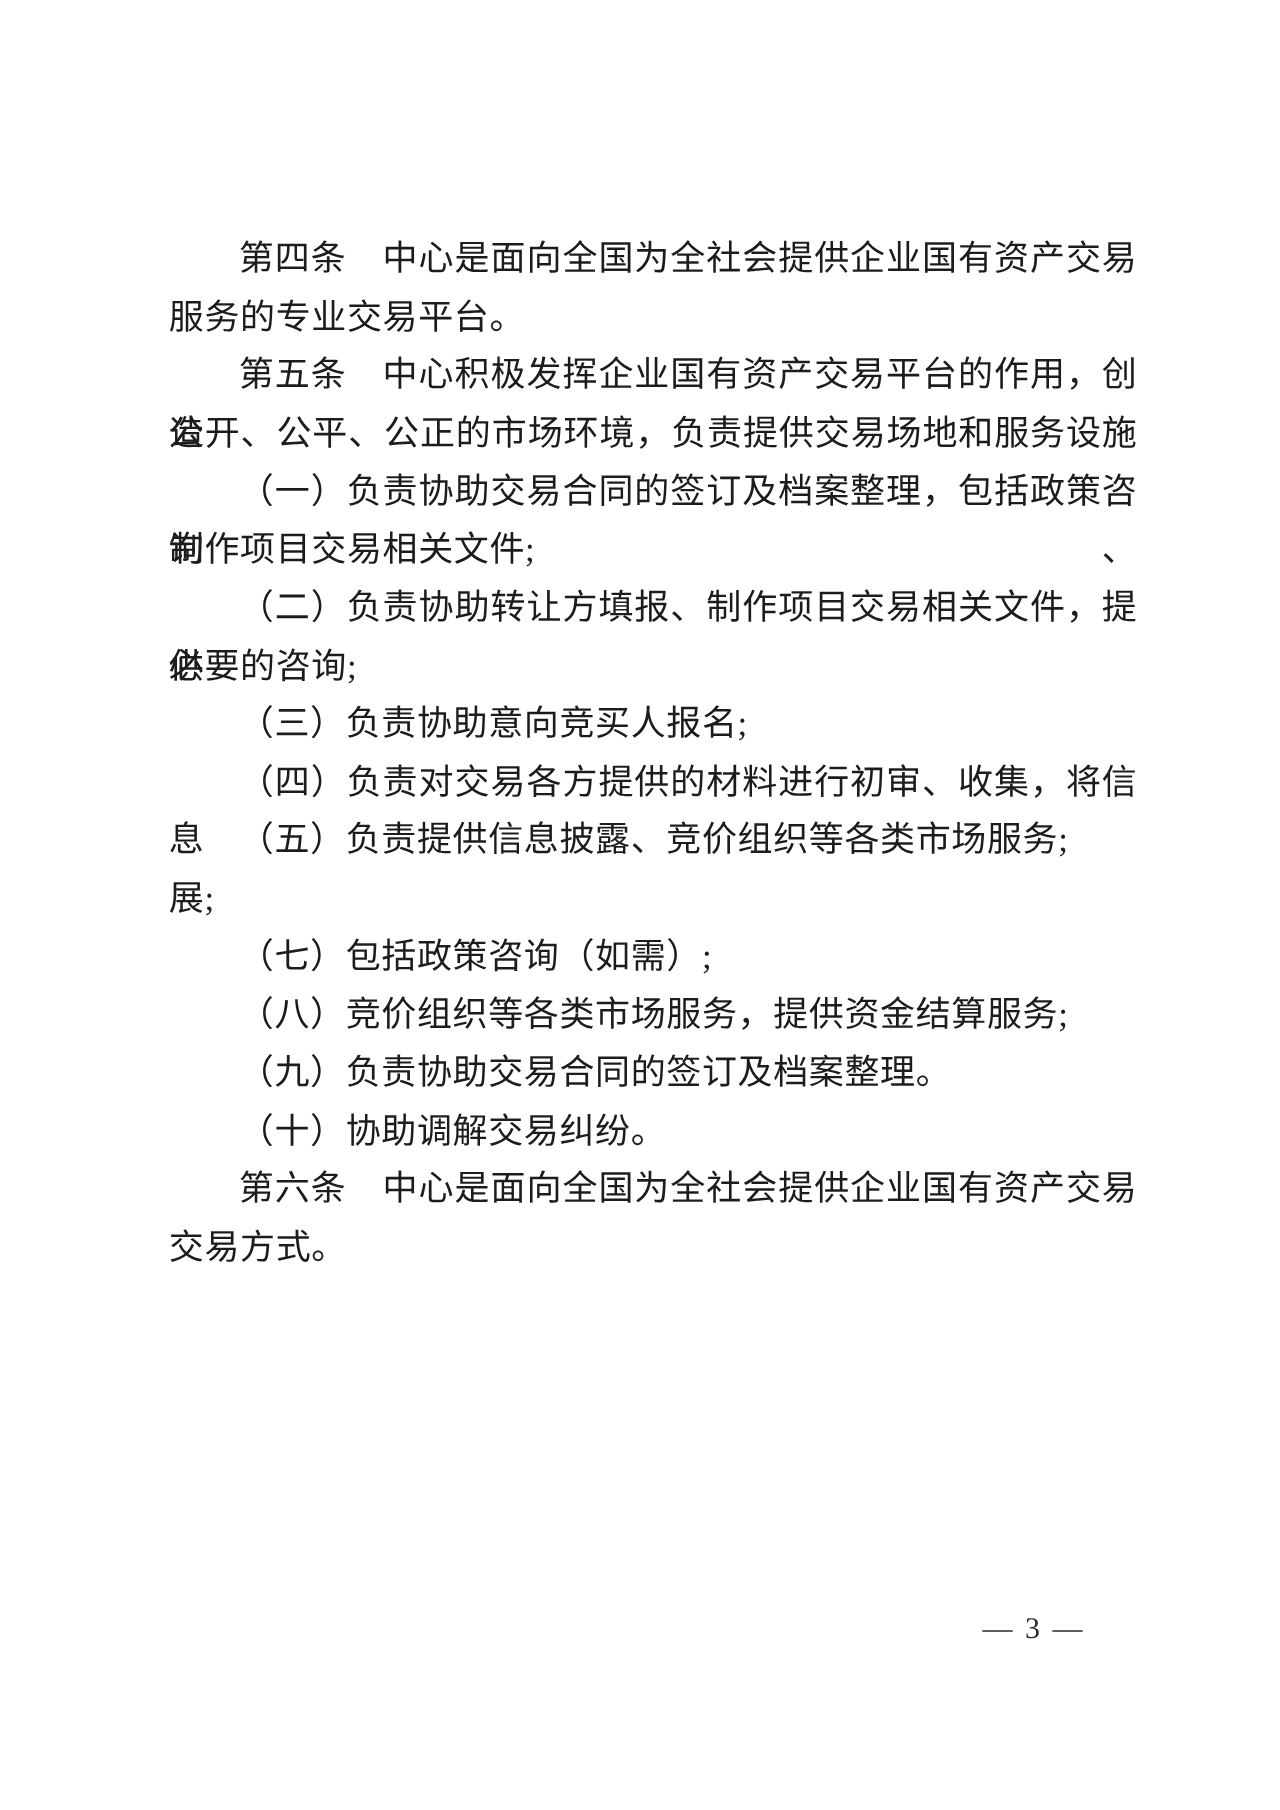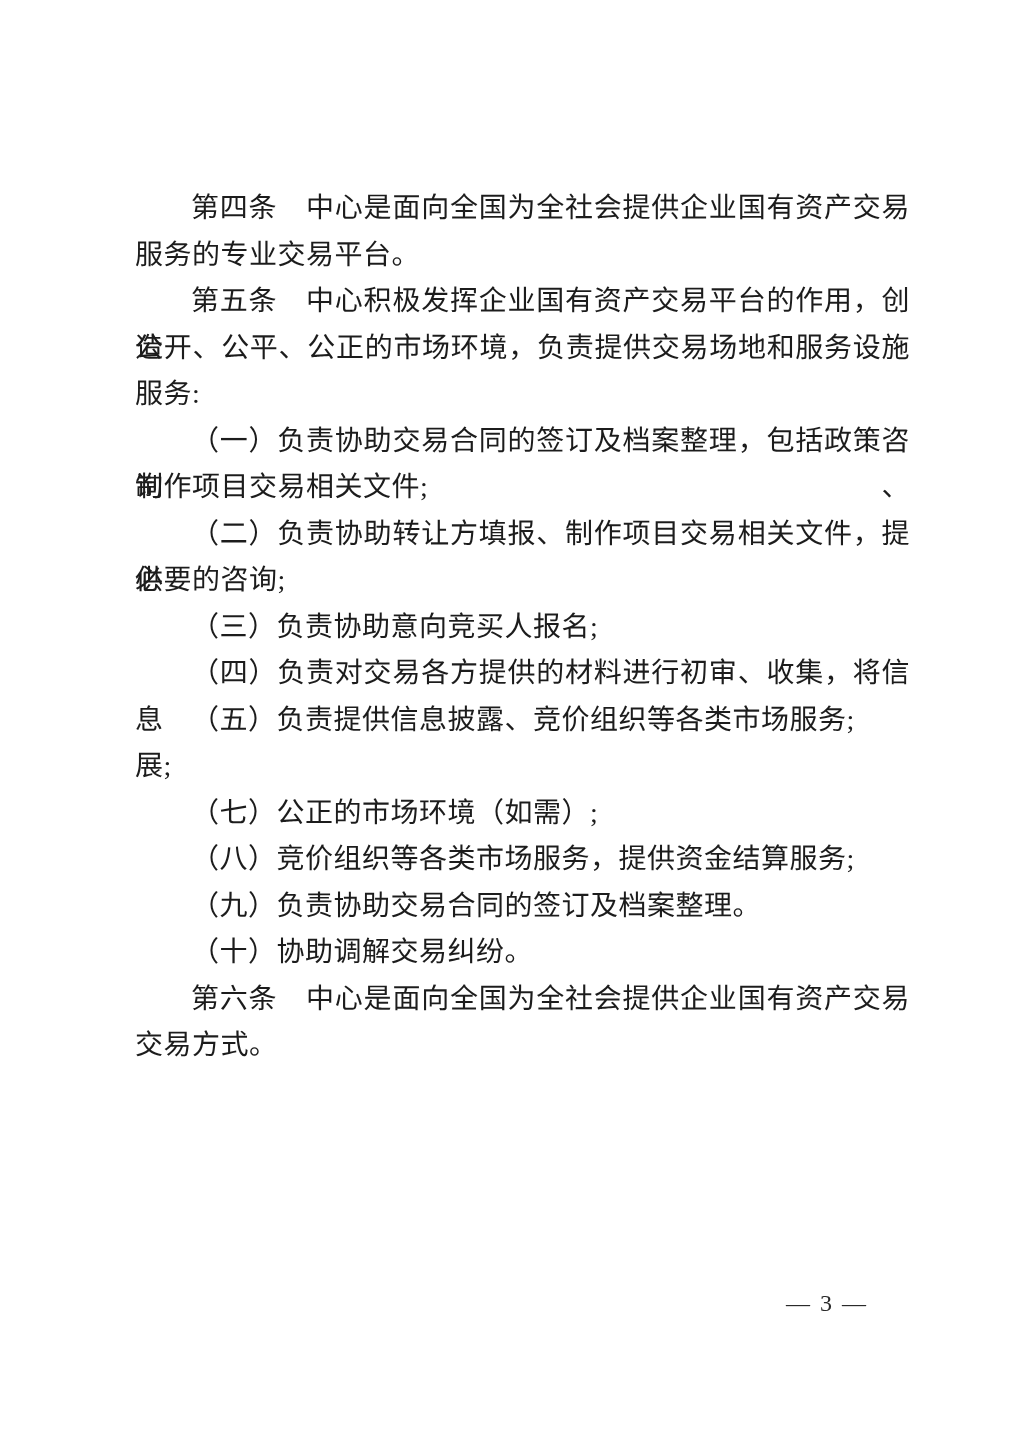--- a/index.html
+++ b/index.html
@@ -54,21 +54,20 @@
 
 <div class="page">
   <div class="content" id="content">
       <div class="paragraph">
         <div class="line first fill">第四条　中心是面向全国为全社会提供企业国有资产交易</div>
         <div class="line">服务的专业交易平台。</div>
       </div>
       <div class="paragraph">
         <div class="line first fill">第五条　中心积极发挥企业国有资产交易平台的作用，创造</div>
         <div class="line fill">公开、公平、公正的市场环境，负责提供交易场地和服务设施</div>
-        <div class="line">服务:</div>
       </div>
       <div class="paragraph">
         <div class="line first fill">（一）负责协助交易合同的签订及档案整理，包括政策咨询、</div>
         <div class="line">制作项目交易相关文件;</div>
       </div>
       <div class="paragraph">
         <div class="line first fill">（二）负责协助转让方填报、制作项目交易相关文件，提供</div>
         <div class="line">必要的咨询;</div>
       </div>
       <div class="paragraph">
@@ -77,21 +76,21 @@
       <div class="paragraph">
         <div class="line first fill">（四）负责对交易各方提供的材料进行初审、收集，将信息</div>
       </div>
       <div class="paragraph">
         <div class="line first">（五）负责提供信息披露、竞价组织等各类市场服务;</div>
       </div>
       <div class="paragraph">
         <div class="line">展;</div>
       </div>
       <div class="paragraph">
-        <div class="line first">（七）公正的市场环境（如需）;</div>
+        <div class="line first">（七）包括政策咨询（如需）;</div>
       </div>
       <div class="paragraph">
         <div class="line first">（八）竞价组织等各类市场服务，提供资金结算服务;</div>
       </div>
       <div class="paragraph">
         <div class="line first">（九）负责协助交易合同的签订及档案整理。</div>
       </div>
       <div class="paragraph">
         <div class="line first">（十）协助调解交易纠纷。</div>
       </div>

